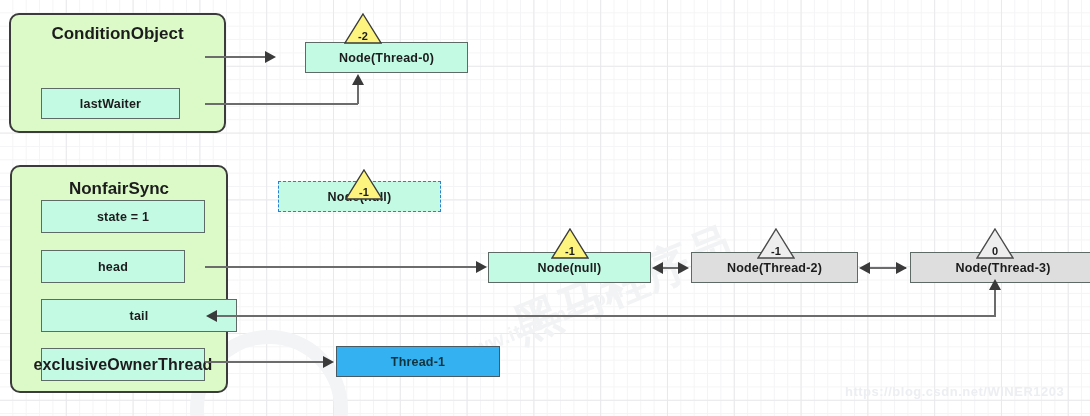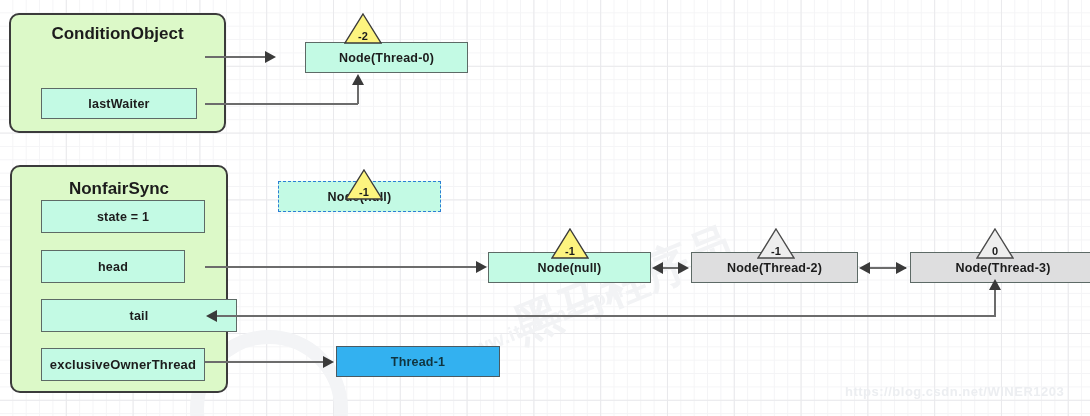--- a/index.html
+++ b/index.html
@@ -122,29 +122,29 @@
 <div id="canvas">
 
   <div class="wm-ring"></div>
   <div class="wm wm-c1">黑马程序员</div>
   <div class="wm wm-c2">www.itheima.com</div>
   <div class="wm wm-url">https://blog.csdn.net/WINER1203</div>
 
   <div class="group-box" style="left:9px; top:13px; width:217px; height:120px;">
     <div class="group-title" style="top:9px;">ConditionObject</div>
   </div>
-  <div class="field-box" style="left:41px; top:88px; width:156px; height:31px;">lastWaiter</div>
+  <div class="field-box" style="left:41px; top:88px; width:139px; height:31px;">lastWaiter</div>
 
   <div class="group-box" style="left:10px; top:165px; width:218px; height:228px;">
     <div class="group-title" style="top:12px;">NonfairSync</div>
   </div>
   <div class="field-box" style="left:41px; top:200px; width:164px; height:33px;">state = 1</div>
   <div class="field-box" style="left:41px; top:250px; width:144px; height:33px;">head</div>
   <div class="field-box" style="left:41px; top:299px; width:196px; height:33px;">tail</div>
-  <div class="field-box" style="left:41px; top:348px; width:164px; height:33px; font-size:13px;">exclusiveOwnerThread</div>
+  <div class="field-box" style="left:41px; top:348px; width:164px; height:33px; font-size:16px;">exclusiveOwnerThread</div>
 
   <div class="node-box node-mint" style="left:277px; top:42px; width:163px; height:31px;margin-left:28px;">Node(Thread-0)</div>
   <div class="tri" style="left:344px; top:13px;">
     <svg width="38" height="31" viewBox="0 0 38 31">
       <polygon points="19,1 37,30 1,30" fill="#fdf47f" stroke="#3a3a3a" stroke-width="1.4"></polygon>
     </svg>
     <div class="tri-label">-2</div>
   </div>
 
   <div class="ln ln-h" style="left:205px; top:56px; width:62px;"></div>

